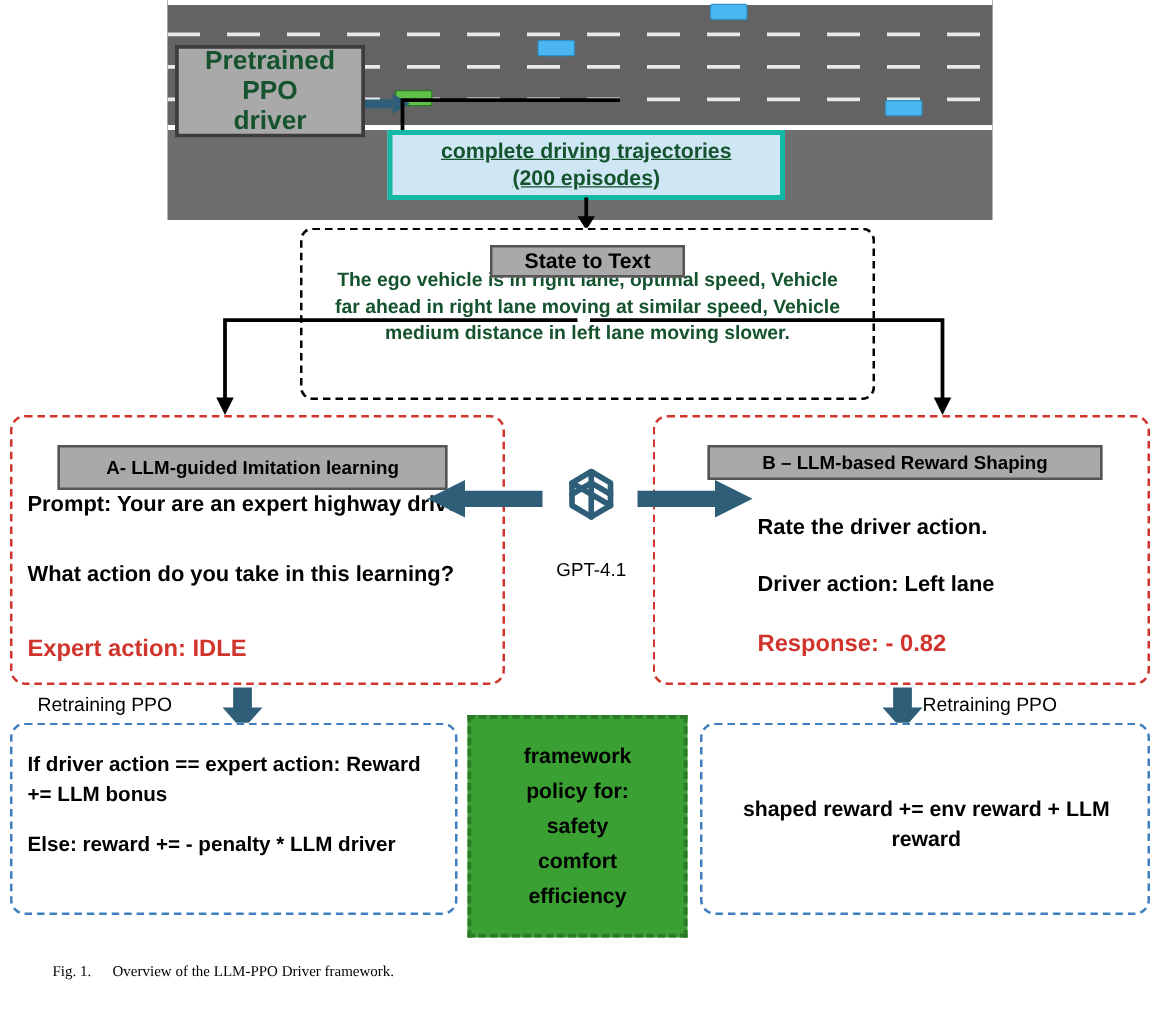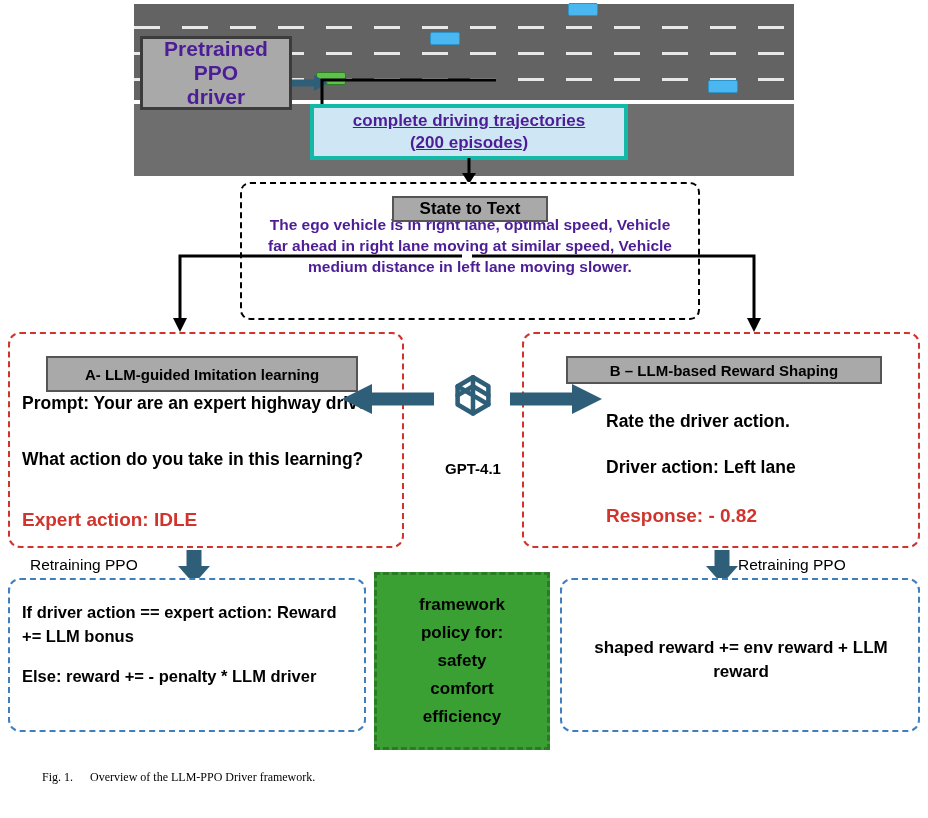--- a/index.html
+++ b/index.html
@@ -55,21 +55,21 @@
   }
 
   
   .box {
     position: absolute;
     display: flex;
     align-items: center;
     justify-content: center;
     text-align: center;
     font-weight: bold;
-    color: #4c1d95;
+    color: #14532d;
   }
   .gray-label {
     background: #a9a9a9;
     border: 2px solid #555;
     color: #000;
     font-weight: bold;
   }
   .blue-box {
     background: #cfe7f5;
     border: 4px solid #14b8a6;
@@ -187,23 +187,22 @@
     position: absolute;
     left: 444px; top: 370px;
     width: 58px; height: 58px;
   }
   #gpt-label {
     position: absolute;
     left: 430px; top: 448px;
     width: 86px;
     text-align: center;
     font-size: 15px;
-    font-weight: bold;
-    color: #000;
-    margin-top: 12px;
+    font-weight: normal;
+    color: #000;
   }
 
   
   #bottom-left {
     left: 8px; top: 578px;
     width: 358px; height: 154px;
     display: block;
   }
   #bl-line1 {
     position: absolute; left: 22px; top: 600px; width: 330px;

